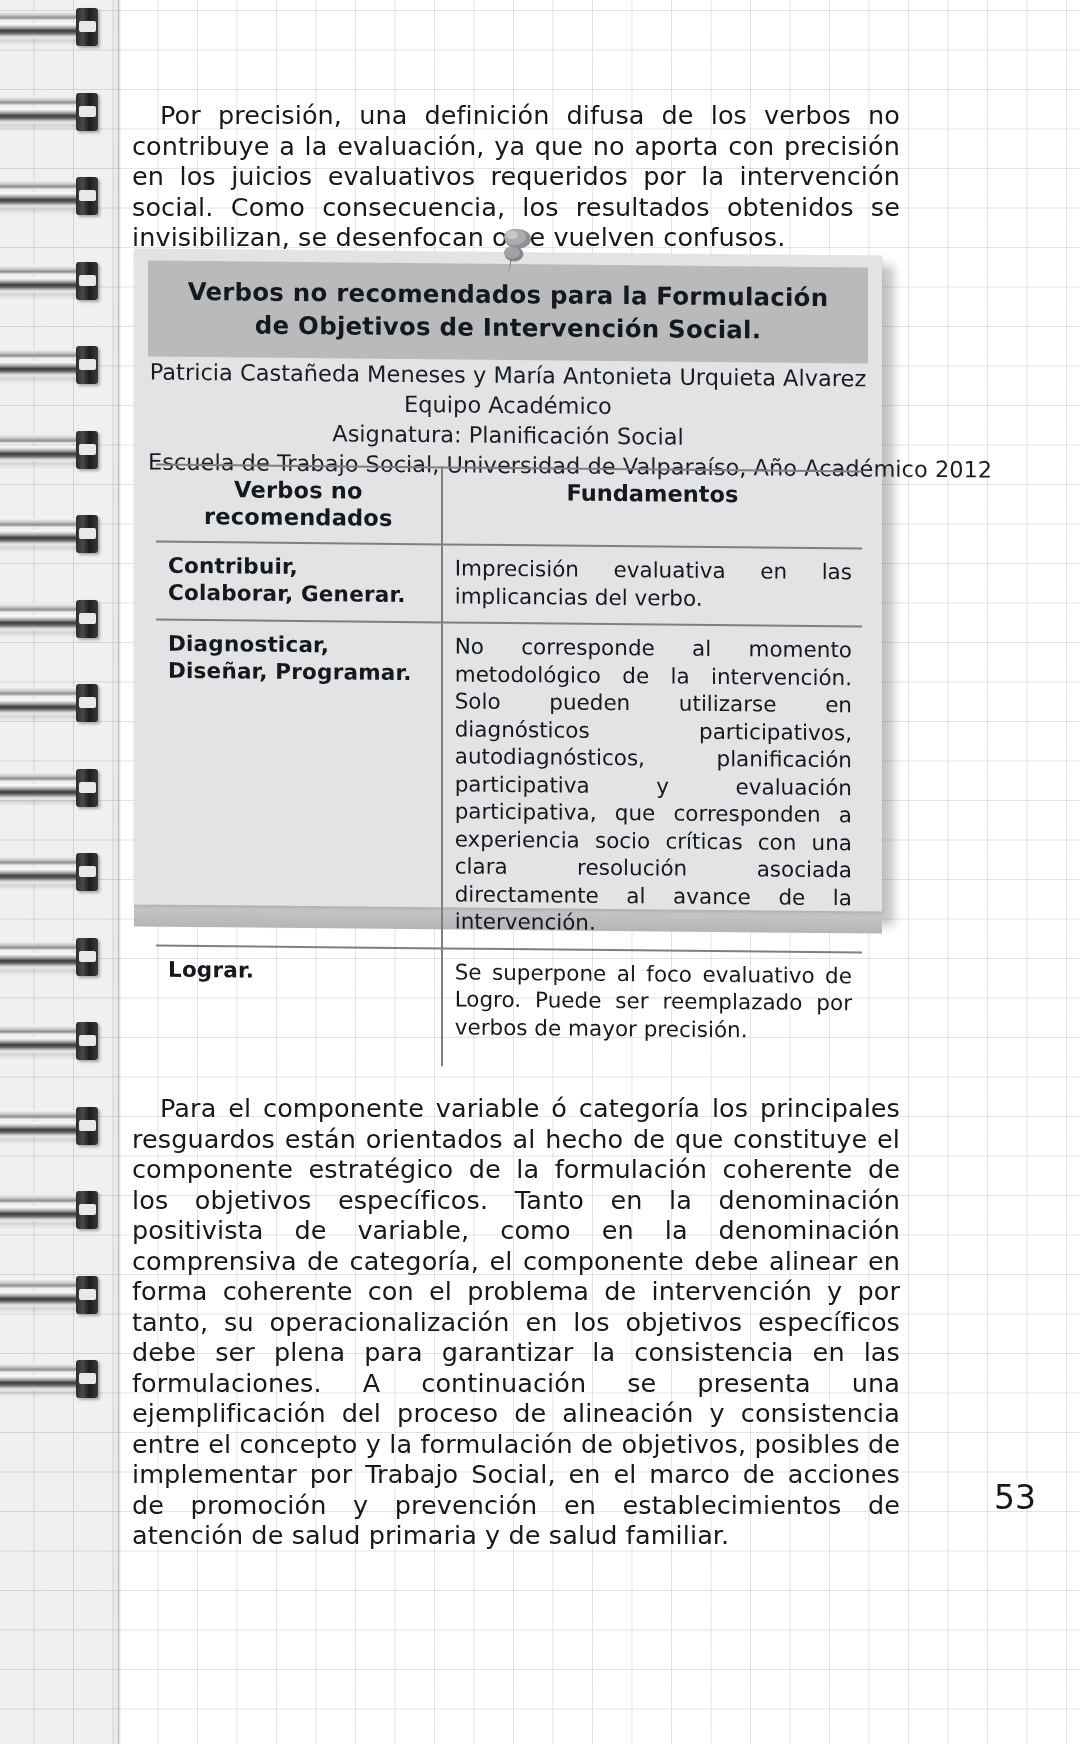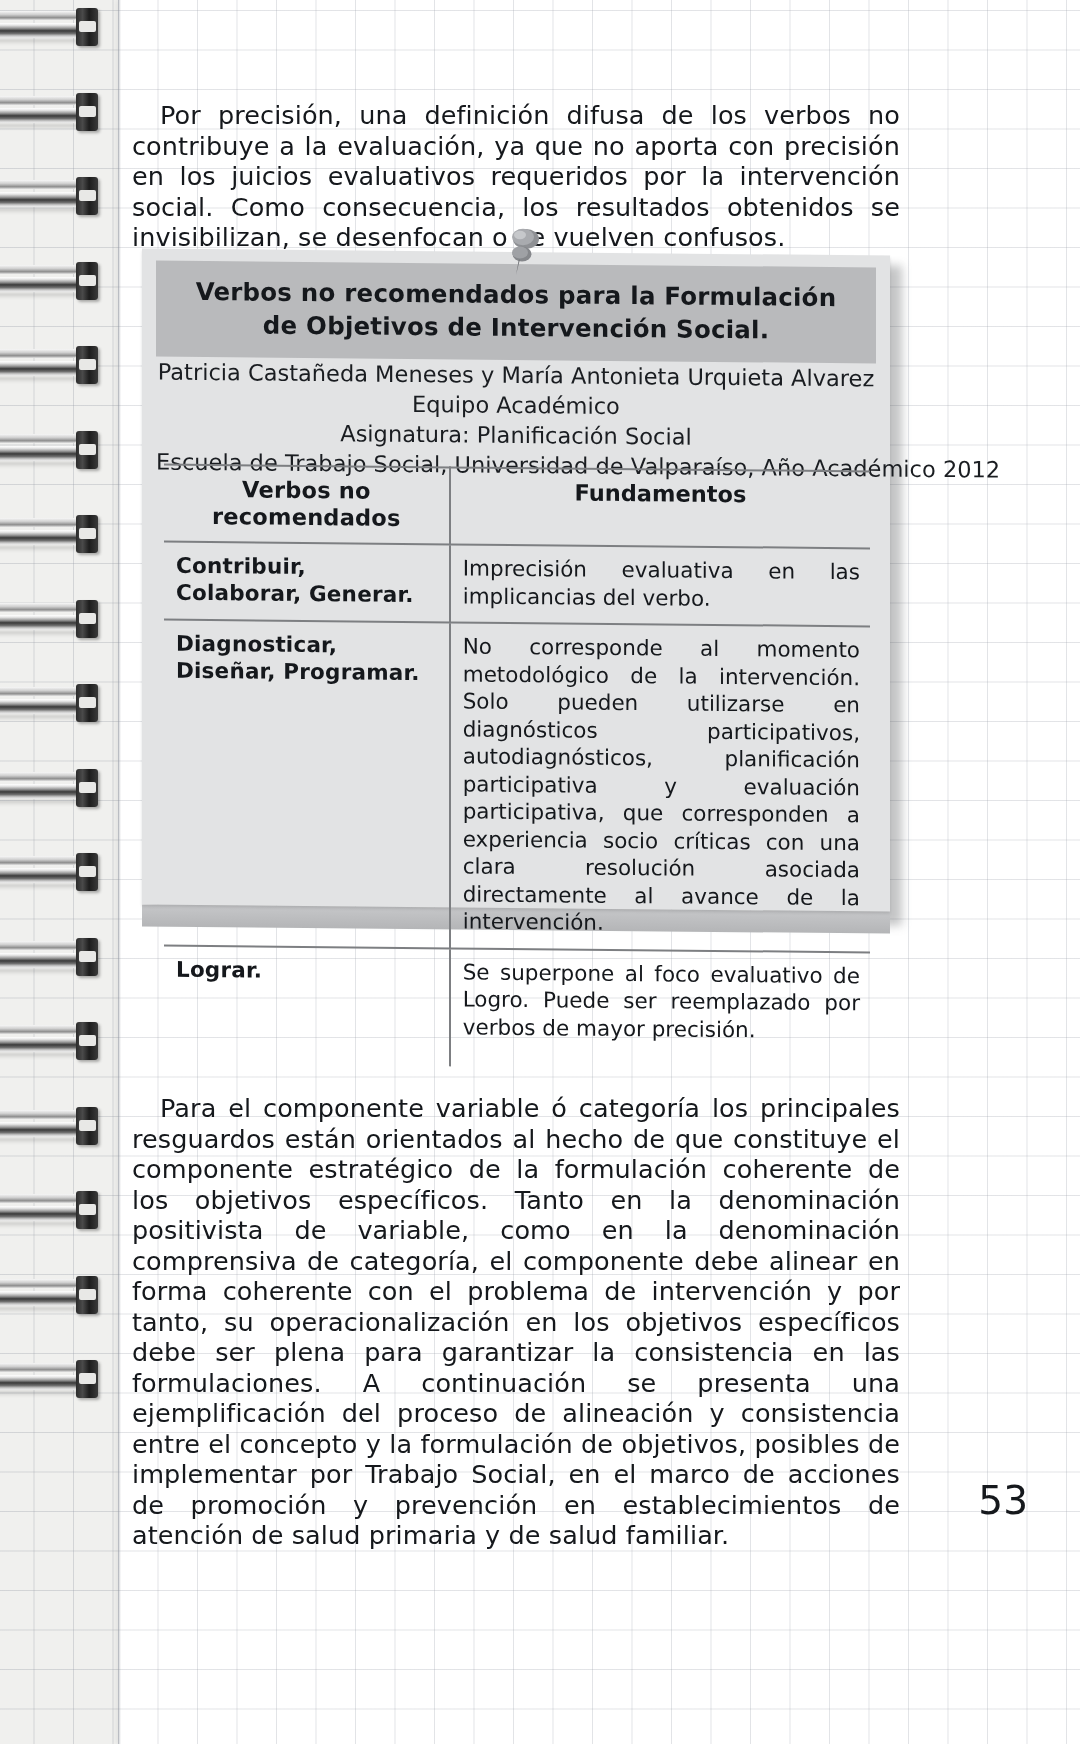--- a/index.html
+++ b/index.html
@@ -88,21 +88,21 @@
   }
   .para b{font-weight:normal;}
   .indent{display:inline-block;width:28px;}
 
   #para-top{left:132px;top:100px;width:768px;}
   #para-bottom{left:132px;top:1093px;width:768px;}
 
   
   #note{
     position:absolute;
-    left:142px;top:252px;width:755px;height:668px;
+    left:134px;top:252px;width:755px;height:668px;
   }
   .note-shadow{
     position:absolute;left:8px;top:10px;width:752px;height:660px;
     background:rgba(60,62,66,.30);
     filter:blur(5px);
     transform:skewY(.55deg);
   }
   .note-paper{
     position:absolute;left:0;top:0;width:748px;height:656px;
     background:#e2e3e4;
@@ -183,22 +183,22 @@
   .last-cell{height:96px;}
 
   
   .pin{
     position:absolute;left:358px;top:-24px;width:48px;height:52px;
     z-index:5;
   }
 
   
   #pageno{
-    position:absolute;right:52px;top:1478px;
-    font-size:39px;color:#15181c;
+    position:absolute;right:44px;top:1478px;
+    font-size:33px;color:#15181c;
     font-family:"DejaVu Sans", sans-serif;
   }
 </style>
 </head>
 <body>
 
 <div id="page">
 
   <div class="grid-outer"></div>
   <div class="sheet"></div>

